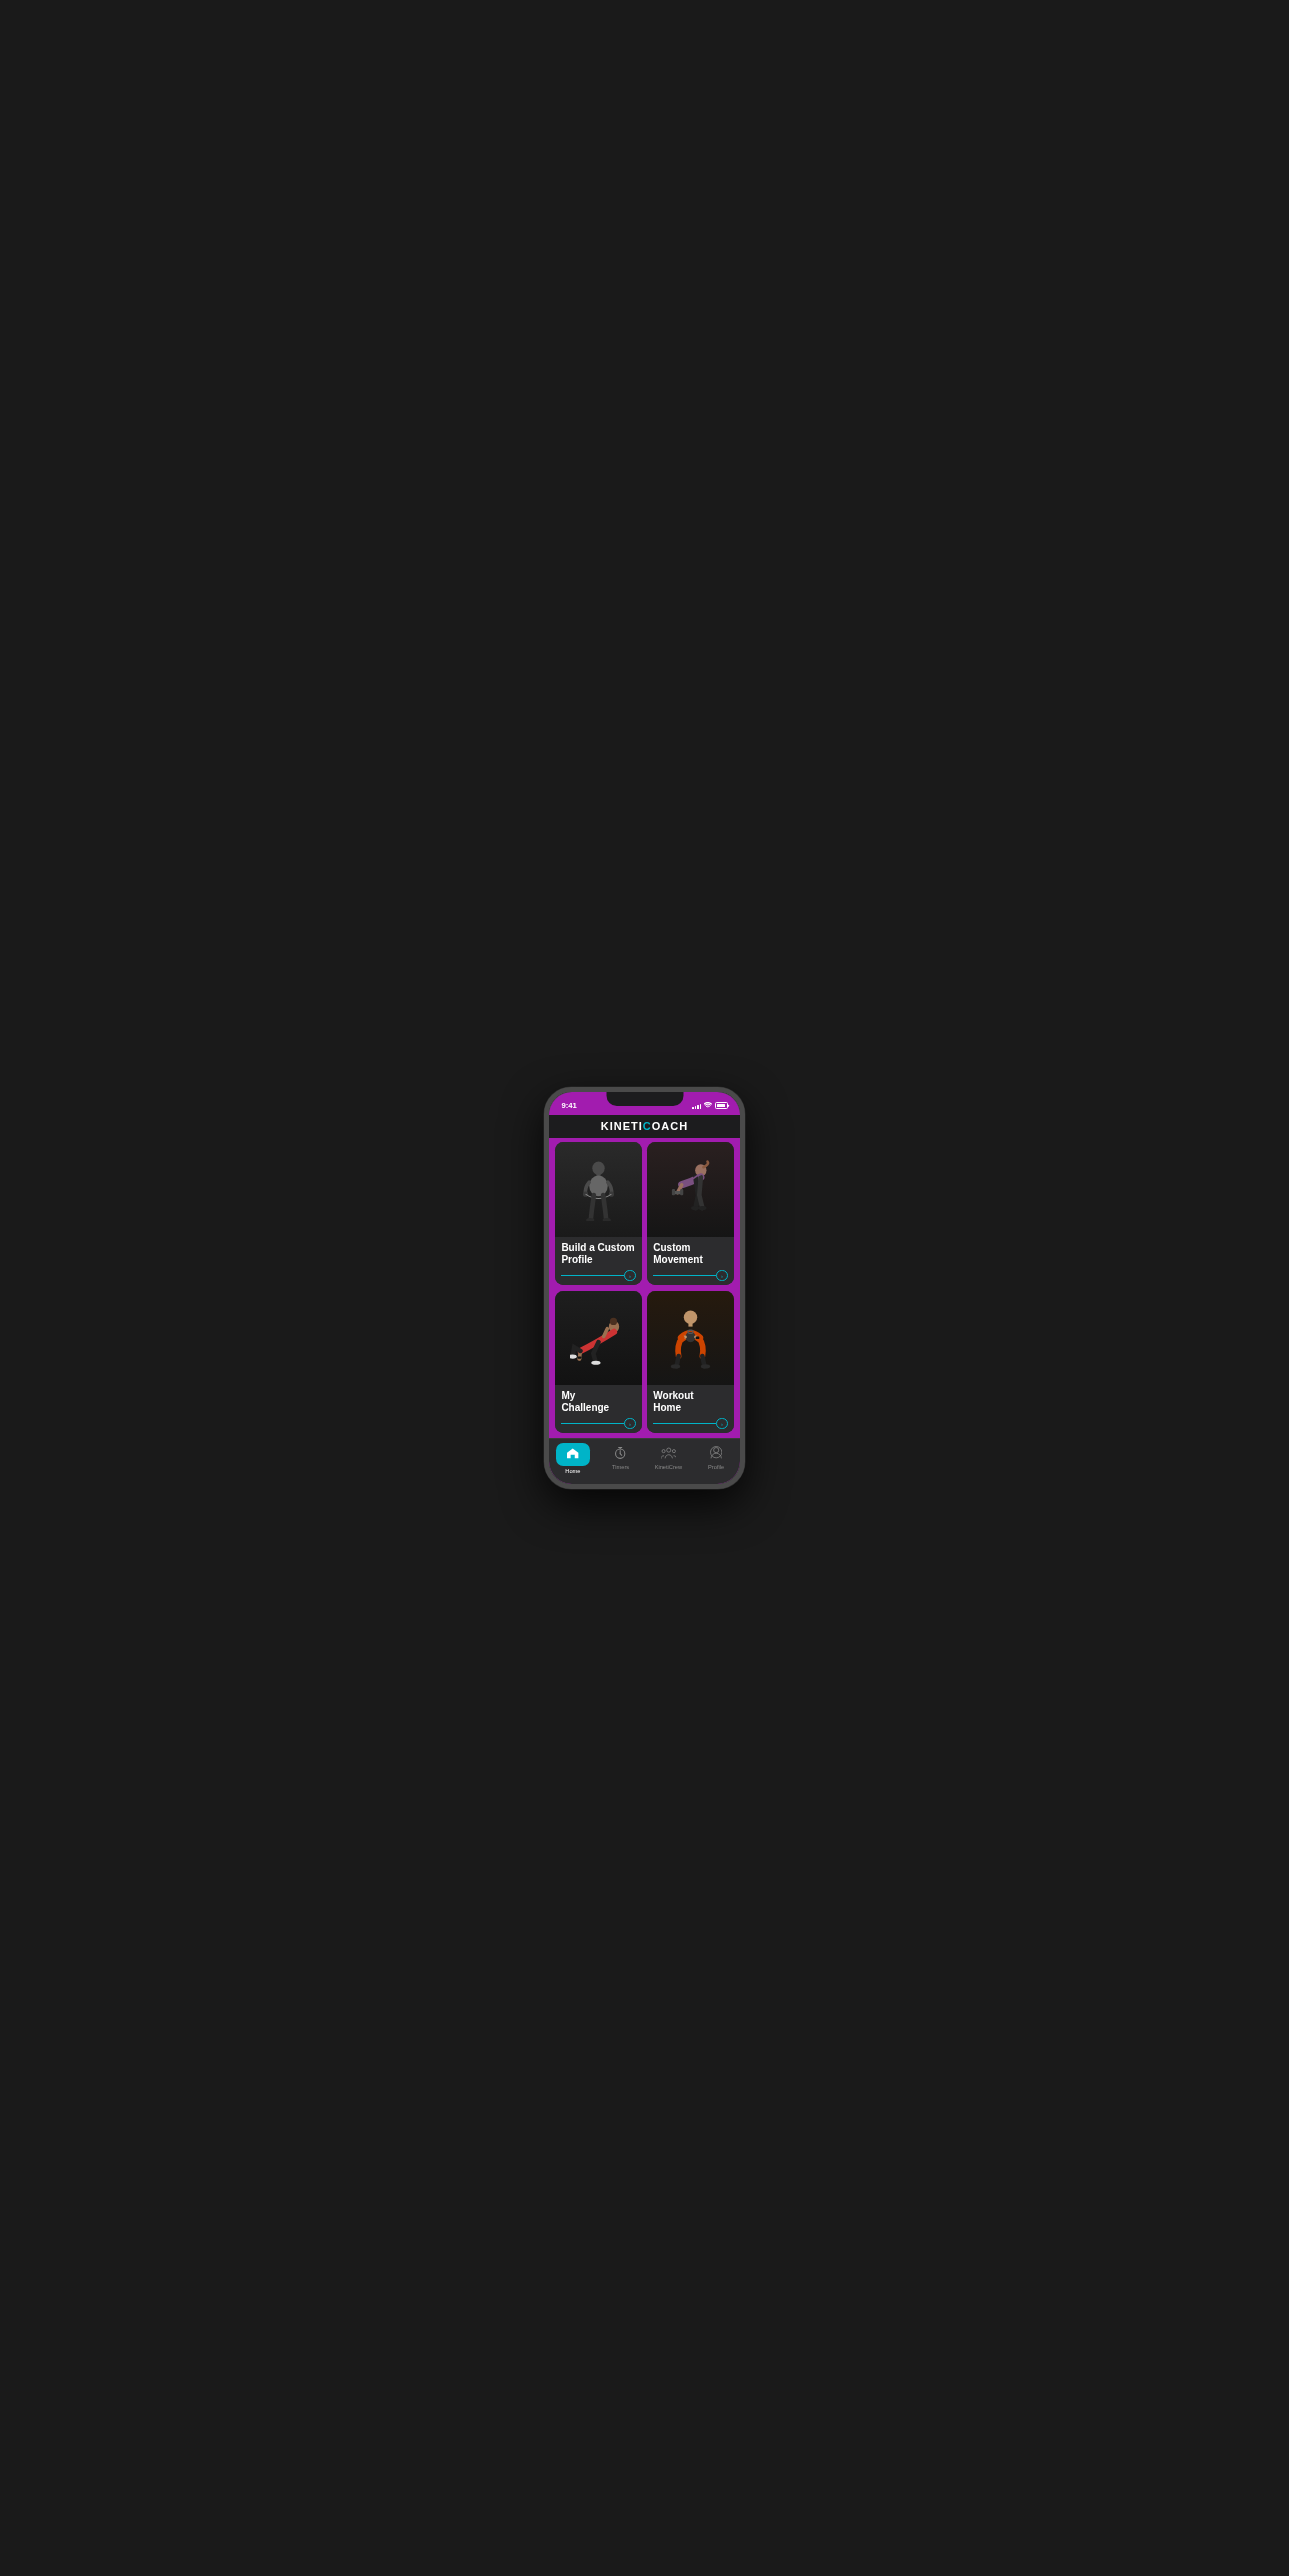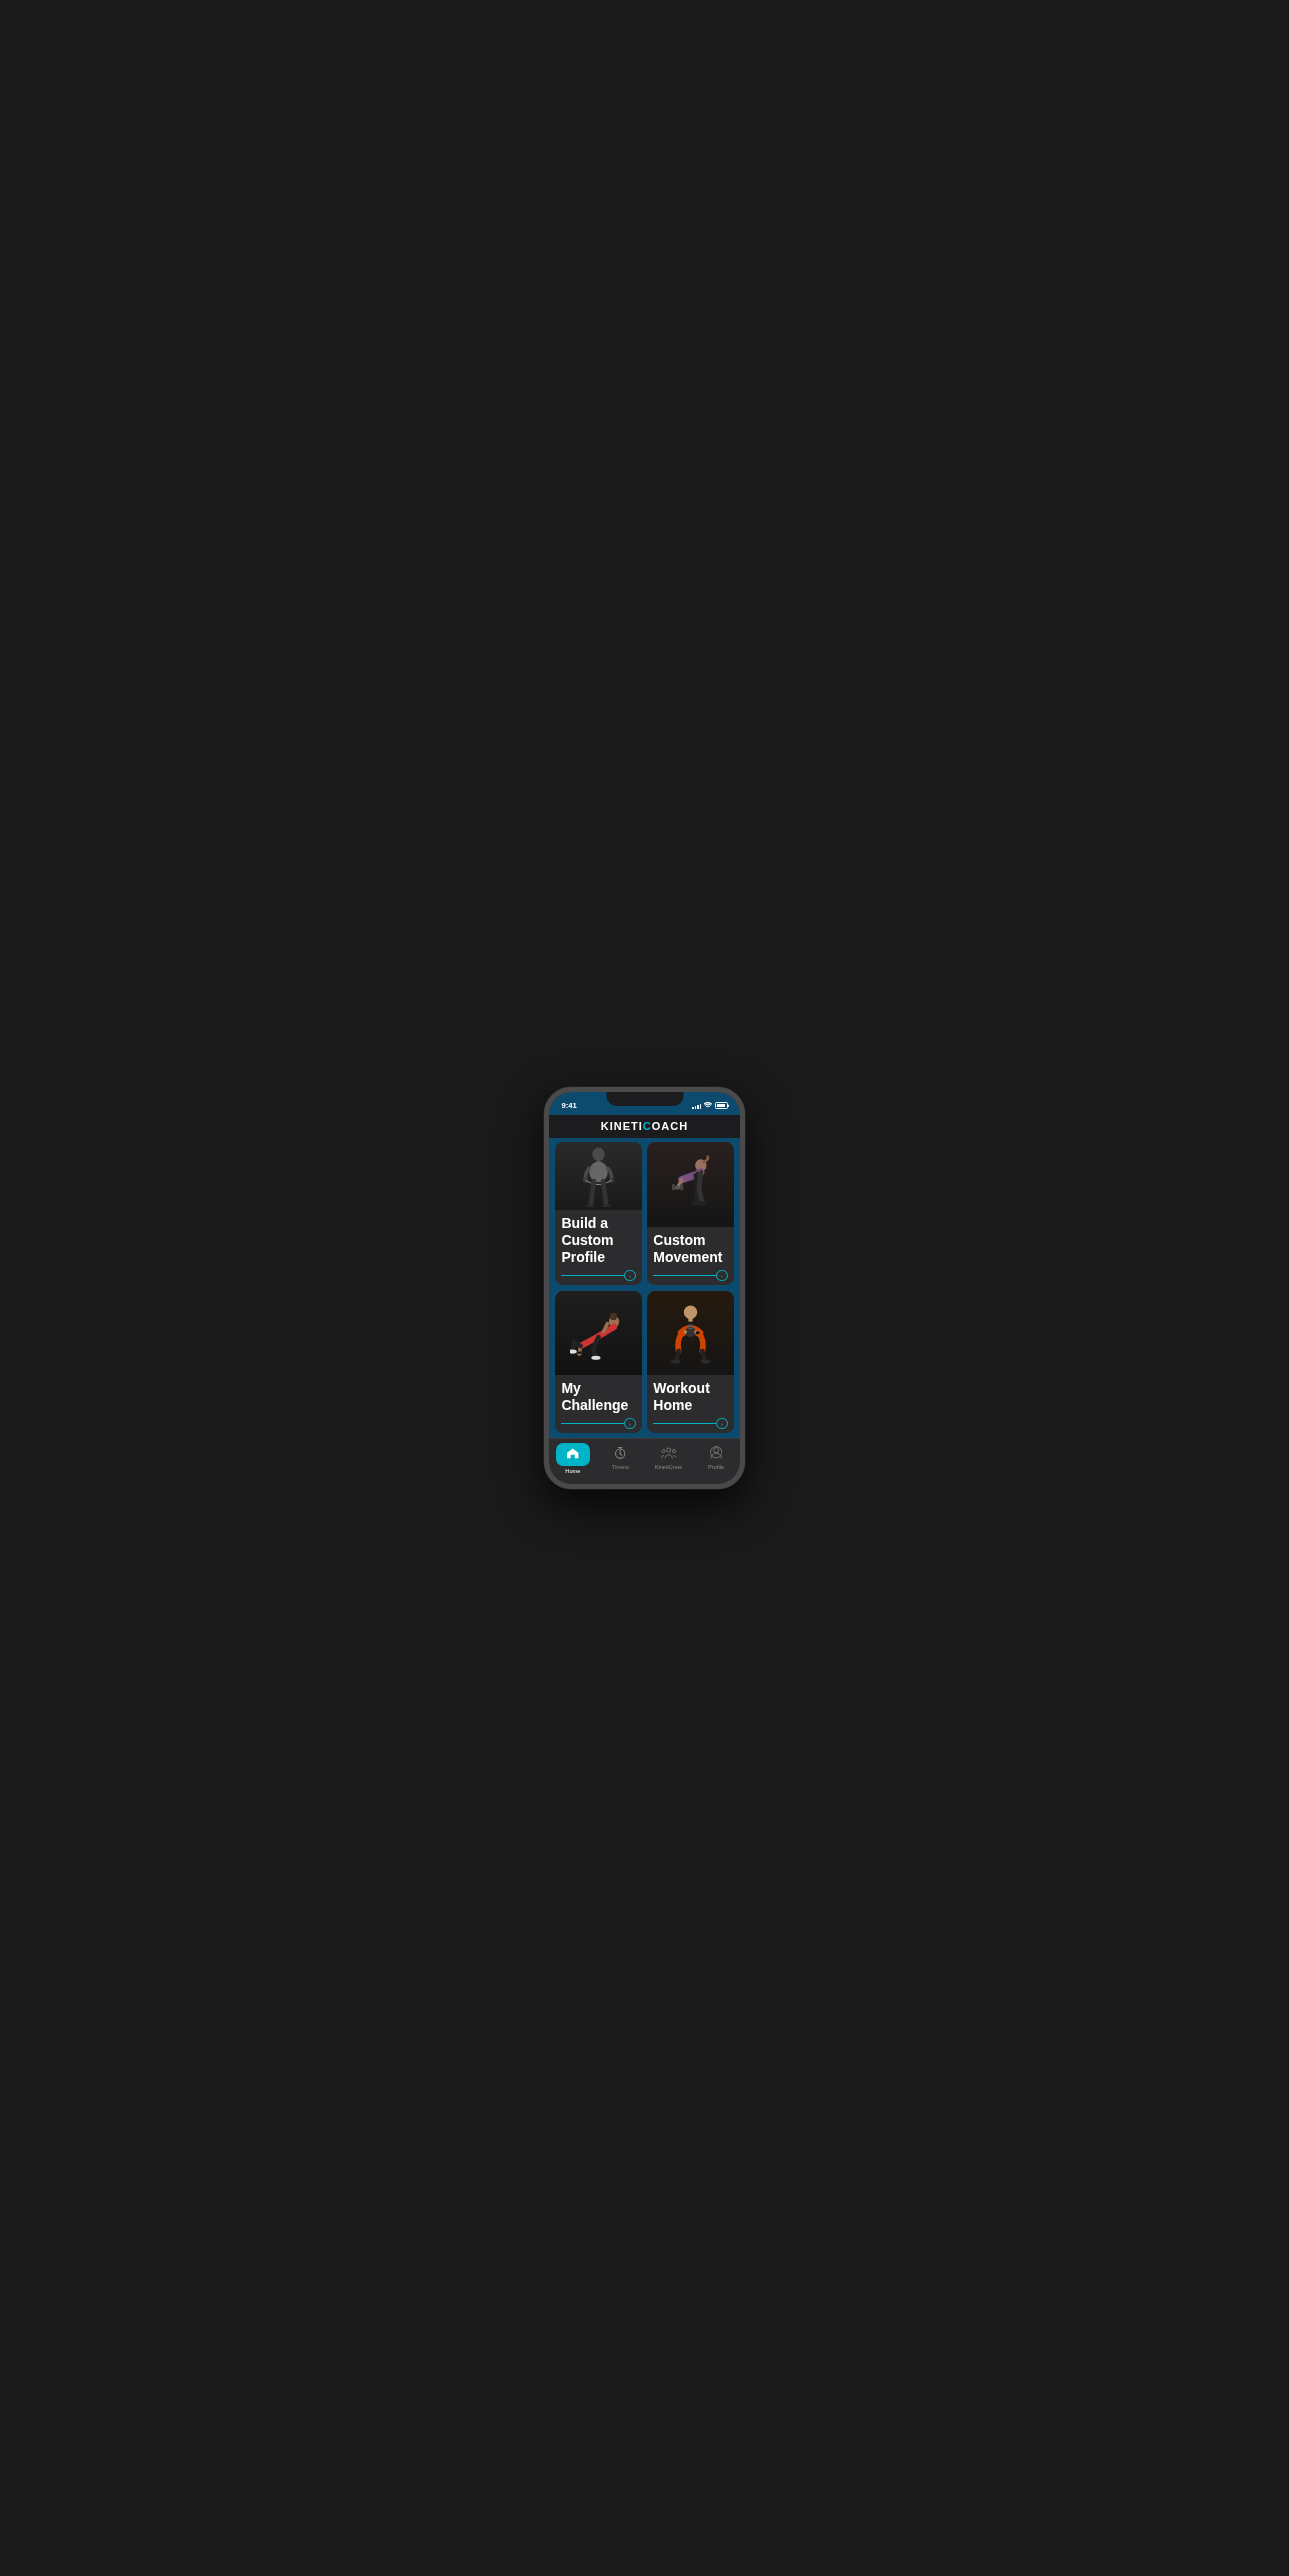--- a/index.html
+++ b/index.html
@@ -45,21 +45,21 @@
       top: 83px;
       width: 2.1px;
       height: 31px;
       background: #3a3a3a;
       border-radius: 0 1px 1px 0;
     }
 
     .screen {
       width: 100%;
       height: 100%;
-      background: #0c4a6e;
+      background: #a21caf;
       border-radius: 23px;
       overflow: hidden;
       display: flex;
       flex-direction: column;
     }
 
     
     .notch {
       position: absolute;
       top: 0;
@@ -183,21 +183,21 @@
       flex-direction: column;
       cursor: pointer;
     }
 
     .card-footer {
       padding: 5.2px 6.2px 4.1px;
       background: #2c2c2e;
     }
 
     .card-title {
-      font-size: 14px;
+      font-size: 10px;
       font-weight: 700;
       color: #fff;
       line-height: 1.2;
       margin-bottom: 4.1px;
     }
 
     .card-action {
       display: flex;
       align-items: center;
       gap: 0;

